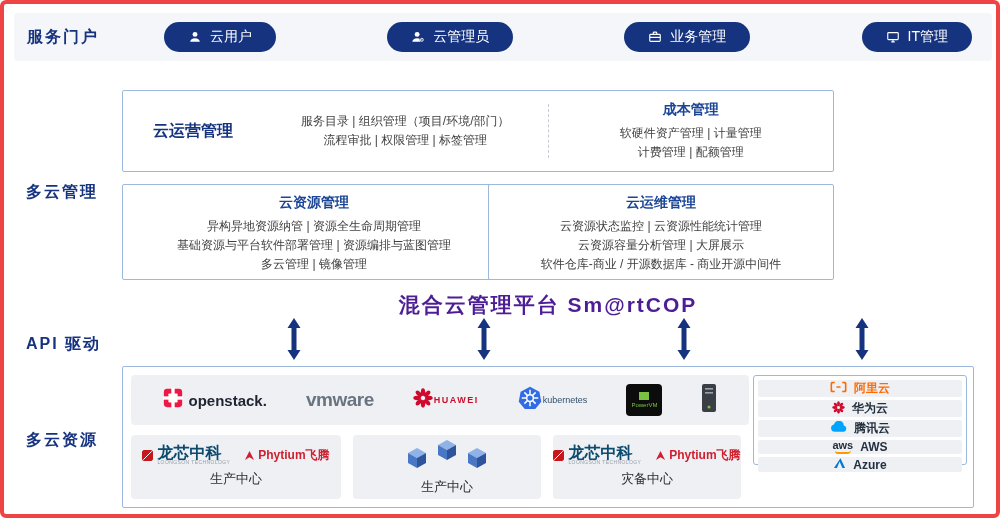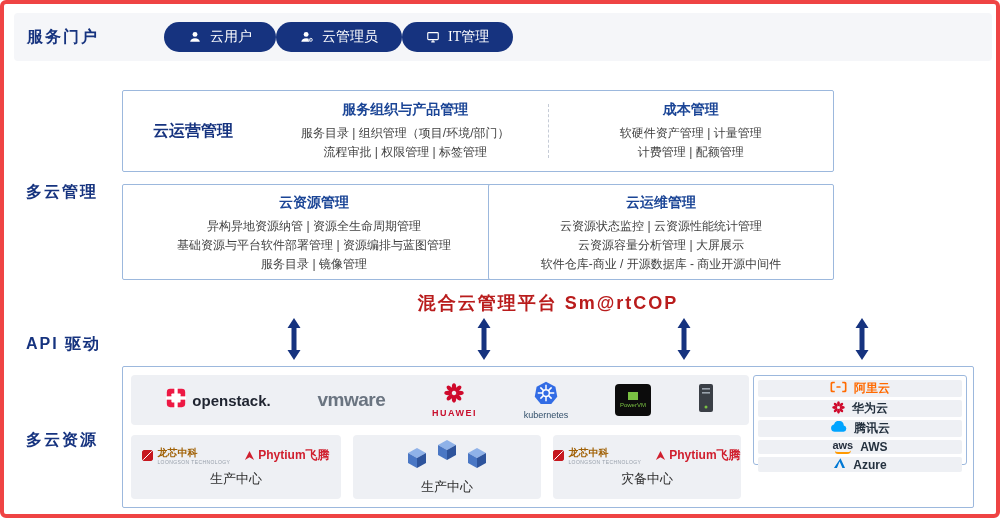--- a/index.html
+++ b/index.html
@@ -8,21 +8,21 @@
   body { position:relative; }
 
   .frame { position:absolute; inset:0; border:4px solid #ef4444; border-radius:6px;
     background:#fff; overflow:hidden; }
 
   
   .portal-band { position:absolute; left:10px; top:9px; width:978px; height:48px;
     background:#f5f6f9; border-radius:4px; display:flex; align-items:center; }
   .sec-label { font-size:16px; font-weight:bold; color:#16337f; letter-spacing:2px; white-space:nowrap; }
   .portal-label { padding-left:13px; width:150px; }
-  .pills { flex:1; display:flex; padding-right:20px;font-family:Liberation Serif, serif; }
+  .pills { flex:1; display:flex; justify-content:space-between; padding-right:20px; }
   .pill { display:flex; align-items:center; gap:8px; background:#16337f; color:#fff;
     height:30px; padding:0 24px; border-radius:16px; font-size:14px; cursor:pointer; white-space:nowrap; }
   .picon { display:flex; align-items:center; }
 
   
   .label-mgmt { position:absolute; left:22px; top:178px; }
   .label-api  { position:absolute; left:22px; top:330px; }
   .label-res  { position:absolute; left:22px; top:426px; }
 
   
@@ -36,21 +36,21 @@
 
   #box-res { left:118px; top:180px; width:384px; height:96px; }
   #box-ops { left:484px; top:180px; width:346px; height:96px; }
   .cardbox { text-align:center; padding-top:9px; }
 
   #box-if { left:845px; top:86px; width:126px; height:190px; text-align:center; padding-top:12px; }
   #box-if .hd { margin-bottom:7px; }
   .if-item { font-size:12px; color:#3f3f3f; line-height:25px; white-space:nowrap; }
 
   .platform-title { position:absolute; left:118px; top:287px; width:852px; text-align:center;
-    font-size:18px; font-weight:bold; color:#b91c1c; letter-spacing:2px; }
+    font-size:21px; font-weight:bold; color:#4c1d95; letter-spacing:2px; }
 
   
   .arrow { position:absolute; top:314px; width:14px; height:42px; }
   #arr1{left:283px} #arr2{left:473px} #arr3{left:673px} #arr4{left:851px}
 
   
   #res-box { left:118px; top:362px; width:852px; height:142px; }
   .gbox { position:absolute; background:#eef0f4; border-radius:4px; }
   #logo-row { left:8px; top:8px; width:618px; height:50px; display:flex; align-items:center;
     justify-content:space-around; padding:0 12px; }
@@ -65,33 +65,33 @@
     border:1px solid #9cb8dd; border-radius:3px; padding:4px; display:flex;
     flex-direction:column; gap:3px; background:#fff; }
   .cloud-row { flex:1; background:#eef0f4; border-radius:2px; display:flex; align-items:center;
     justify-content:center; gap:7px; font-size:12px; color:#2e2e2e; white-space:nowrap; }
   .ali-name { color:#ff6a00; font-weight:bold; }
 
   
   .os-wrap { display:flex; align-items:center; gap:6px; }
   .os-text { font-size:15px; font-weight:bold; color:#1f2430; }
   .vm-text { font-size:19px; font-weight:bold; color:#6a7480; letter-spacing:-0.5px; }
-  .hw-wrap,.k8s-wrap { display:flex; flex-direction:column; align-items:center; gap:1px; }
+  .hw-wrap,.k8s-wrap { display:flex; flex-direction:row; align-items:center; gap:1px; }
   .hw-text { font-size:9px; font-weight:bold; color:#c8102e; letter-spacing:1.5px; }
   .k8s-text { font-size:9px; color:#33506b; }
   .powervm-box { width:36px; height:32px; background:#0c0c0c; border-radius:4px; display:flex;
     flex-direction:column; align-items:center; justify-content:center; gap:2px; }
   .pv-green { width:10px; height:8px; background:#7ac143; }
   .pv-text { font-size:6px; color:#7ac143; }
 
   .loong { display:flex; align-items:center; gap:4px; }
   .loong-logo { width:11px; height:11px; border-radius:2px;
     background:linear-gradient(135deg,#c6171e 45%,#fff 45%,#fff 55%,#c6171e 55%); border:1px solid #c6171e; }
   .loong-txt { display:flex; flex-direction:column; }
-  .loong-name { font-size:10px; font-weight:bold; color:#a16207; line-height:12px; }
+  .loong-name { font-size:16px; font-weight:bold; color:#0c4a6e; line-height:12px; }
   .loong-sub { font-size:5px; color:#98a0ab; letter-spacing:0.4px; }
   .phy { display:flex; align-items:center; gap:3px; }
   .phy-name { font-size:12px; font-weight:bold; color:#d01f2e; }
   .cube-row { display:flex; align-items:flex-end; gap:10px; }
 
   .aws-logo { display:flex; flex-direction:column; align-items:center; line-height:10px; }
   .aws-txt { font-size:11px; font-weight:bold; color:#252f3e; }
   .aws-smile { width:16px; height:4px; border-bottom:2px solid #ff9900; border-radius:0 0 8px 6px; }
   .azure-name,.hwc-name,.tx-name { font-weight:bold; color:#23303e; }
 </style>
@@ -120,20 +120,30 @@
               <circle cx="7" cy="5" r="2.8" fill="#fff"></circle>
               <path d="M1.5 13.5 a5.5 4.2 0 0 1 11 0 Z" fill="#fff"></path>
               <circle cx="12.4" cy="11.2" r="2.6" fill="#16337f"></circle>
               <circle cx="12.4" cy="11.2" r="1.7" fill="none" stroke="#fff" stroke-width="1"></circle>
               <circle cx="12.4" cy="11.2" r="0.6" fill="#fff"></circle>
             </svg>
         </span>
         <span>云管理员</span>
       </div>
 
+      <div class="pill">
+        <span class="picon">
+          <svg width="14" height="14" viewBox="0 0 16 16" fill="none" stroke="#fff" stroke-width="1.3">
+              <rect x="2" y="5" width="12" height="8" rx="1"></rect>
+              <path d="M6 5 V3.5 a1 1 0 0 1 1-1 h2 a1 1 0 0 1 1 1 V5"></path>
+              <path d="M2 8.5 h12"></path>
+            </svg>
+        </span>
+        <span>业务管理</span>
+      </div>
 
       <div class="pill">
         <span class="picon">
           <svg width="14" height="14" viewBox="0 0 16 16" fill="none" stroke="#fff" stroke-width="1.3">
               <rect x="2" y="3" width="12" height="8" rx="1"></rect>
               <path d="M6 13.5 h4 M8 11 v2.5"></path>
             </svg>
         </span>
         <span>IT管理</span>
       </div>
@@ -141,37 +151,36 @@
     </div>
   </div>
 
   <div class="sec-label label-mgmt">多云管理</div>
   <div class="sec-label label-api">API 驱动</div>
   <div class="sec-label label-res">多云资源</div>
 
   <div class="bluebox" id="box-op">
     <div class="op-title">云运营管理</div>
     <div class="op-col">
-      <div class="hd">服务组织与产品管理</div>
       <div class="ln">服务目录 | 组织管理（项目/环境/部门）</div>
       <div class="ln">流程审批 | 权限管理 | 标签管理</div>
     </div>
     <div class="vdash"></div>
     <div class="op-col">
       <div class="hd">成本管理</div>
       <div class="ln">软硬件资产管理 | 计量管理</div>
       <div class="ln">计费管理 | 配额管理</div>
     </div>
   </div>
 
   <div class="bluebox cardbox" id="box-res">
     <div class="hd">云资源管理</div>
     <div class="ln">异构异地资源纳管 | 资源全生命周期管理</div>
     <div class="ln">基础资源与平台软件部署管理 | 资源编排与蓝图管理</div>
-    <div class="ln">服务目录 | 镜像管理</div>
+    <div class="ln">多云管理 | 镜像管理</div>
   </div>
 
   <div class="bluebox cardbox" id="box-ops">
     <div class="hd">云运维管理</div>
     <div class="ln">云资源状态监控 | 云资源性能统计管理</div>
     <div class="ln">云资源容量分析管理 | 大屏展示</div>
     <div class="ln">软件仓库-商业 / 开源数据库 - 商业开源中间件</div>
   </div>
 
 

